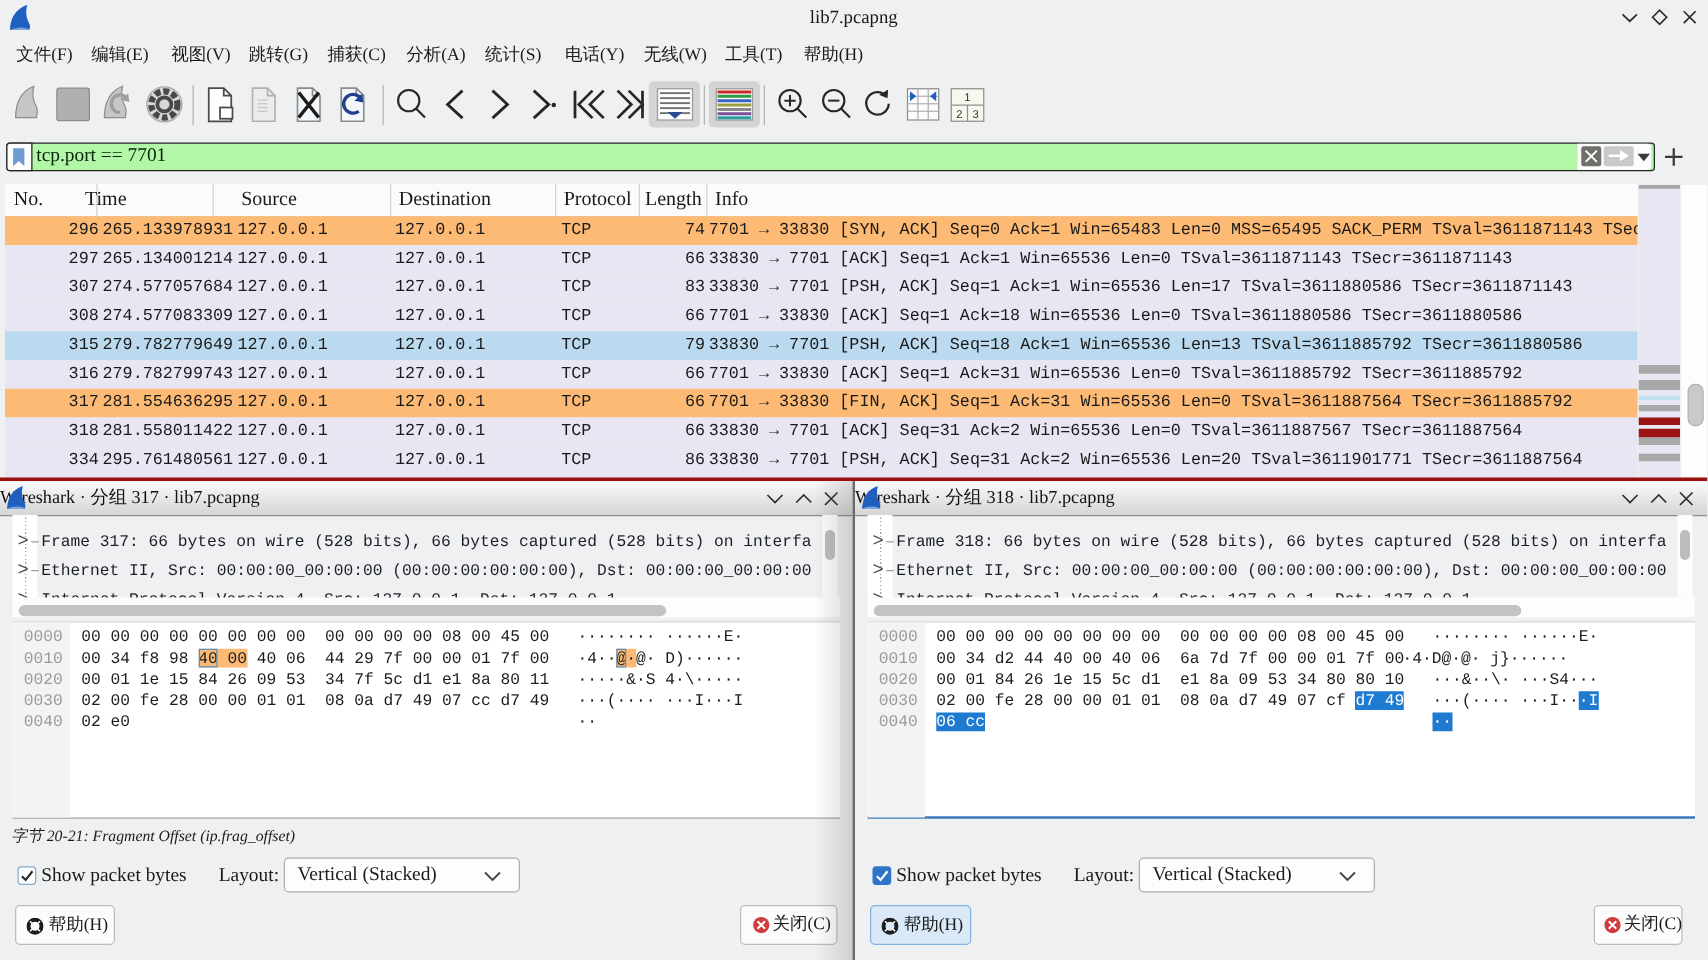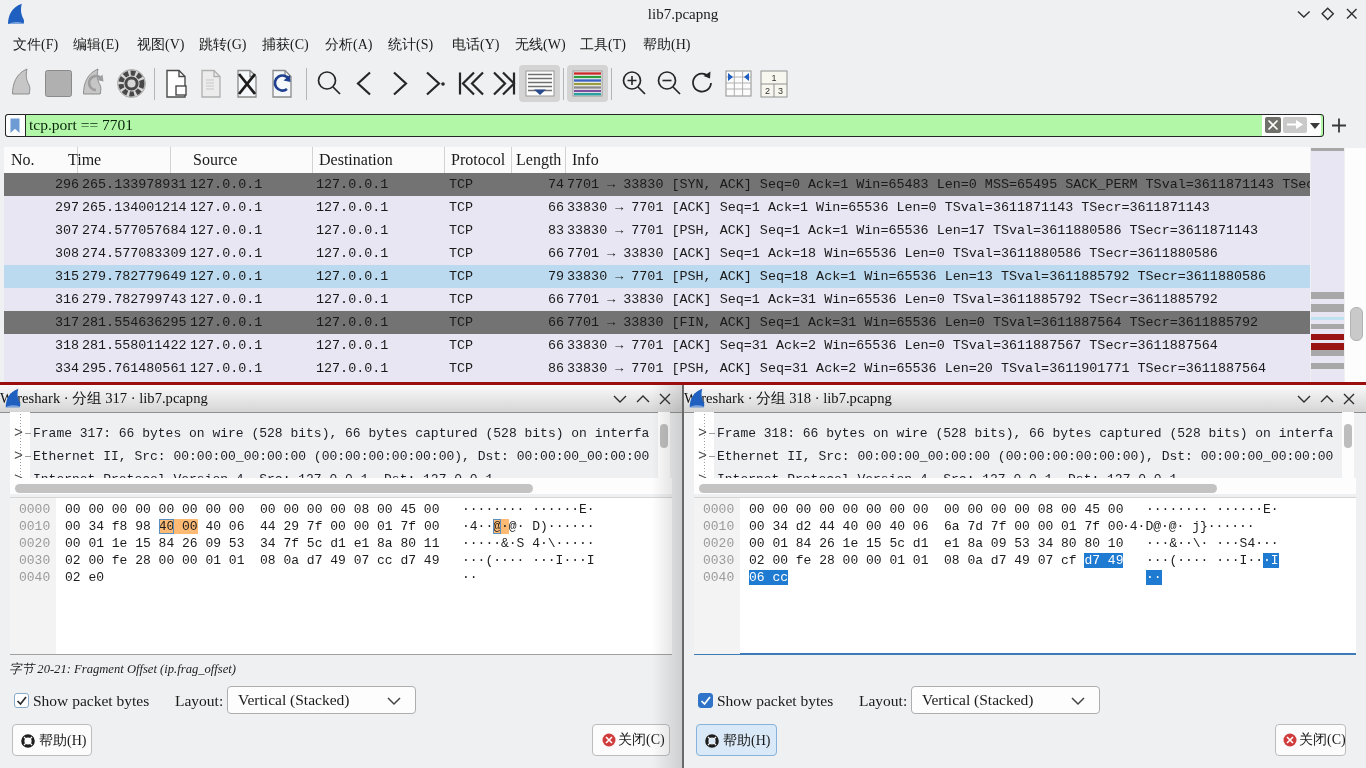--- a/index.html
+++ b/index.html
@@ -11,21 +11,21 @@
 .mi{position:absolute;top:36px;font-size:14px;height:17px;line-height:17px}
 
 #fbar{left:5px;top:114px;width:1317px;height:21px;border:1px solid #252525;border-radius:3px;background:#b2f6a8}
 #fbm{left:5px;top:114px;width:19px;height:21px;border:1px solid #252525;border-right:1px solid #252525;border-radius:3px 0 0 3px;background:#fdfdfd}
 #ftext{left:29px;top:116px;font-size:15.5px;color:#09250b}
 .hrow{position:absolute;left:4px;top:147px;width:1306px;height:26px;background:#fbfbfb;border-bottom:1px solid #c3c3c3;font-size:15px}
 .hc{position:absolute;top:0;height:26px;line-height:26px;border-right:1px solid #d2d2d2;padding-left:6px;box-sizing:border-box;font-size:16px}
 .prow{position:absolute;left:4px;width:1306px;height:23px;font-family:"Liberation Mono",monospace;font-size:13.4px;line-height:23px;white-space:pre;overflow:hidden}
 .pc{position:absolute;top:0;height:23px}
 .lav{background:#e8e6f3}
-.gray{background:#737373}
+.gray{background:#fdba74}
 .selr{background:#bcdaef}
 
 #mmap{left:1311px;top:148px;width:33px;height:234px;background:#e8e6f3}
 .mst{position:absolute;left:0;width:33px}
 #vsc{left:1350px;top:307px;width:11px;height:32px;background:#c9c9c9;border:1px solid #b2b2b2;border-radius:6px}
 
 #redbar{left:0;top:382px;width:1366px;height:3px;background:#9a0e0e}
 #dgap{left:682px;top:385px;width:2px;height:383px;background:#6a6a6a}
 
 .dlg{position:absolute;top:385px;width:682px;height:383px;background:#eff0f1;overflow:hidden}

